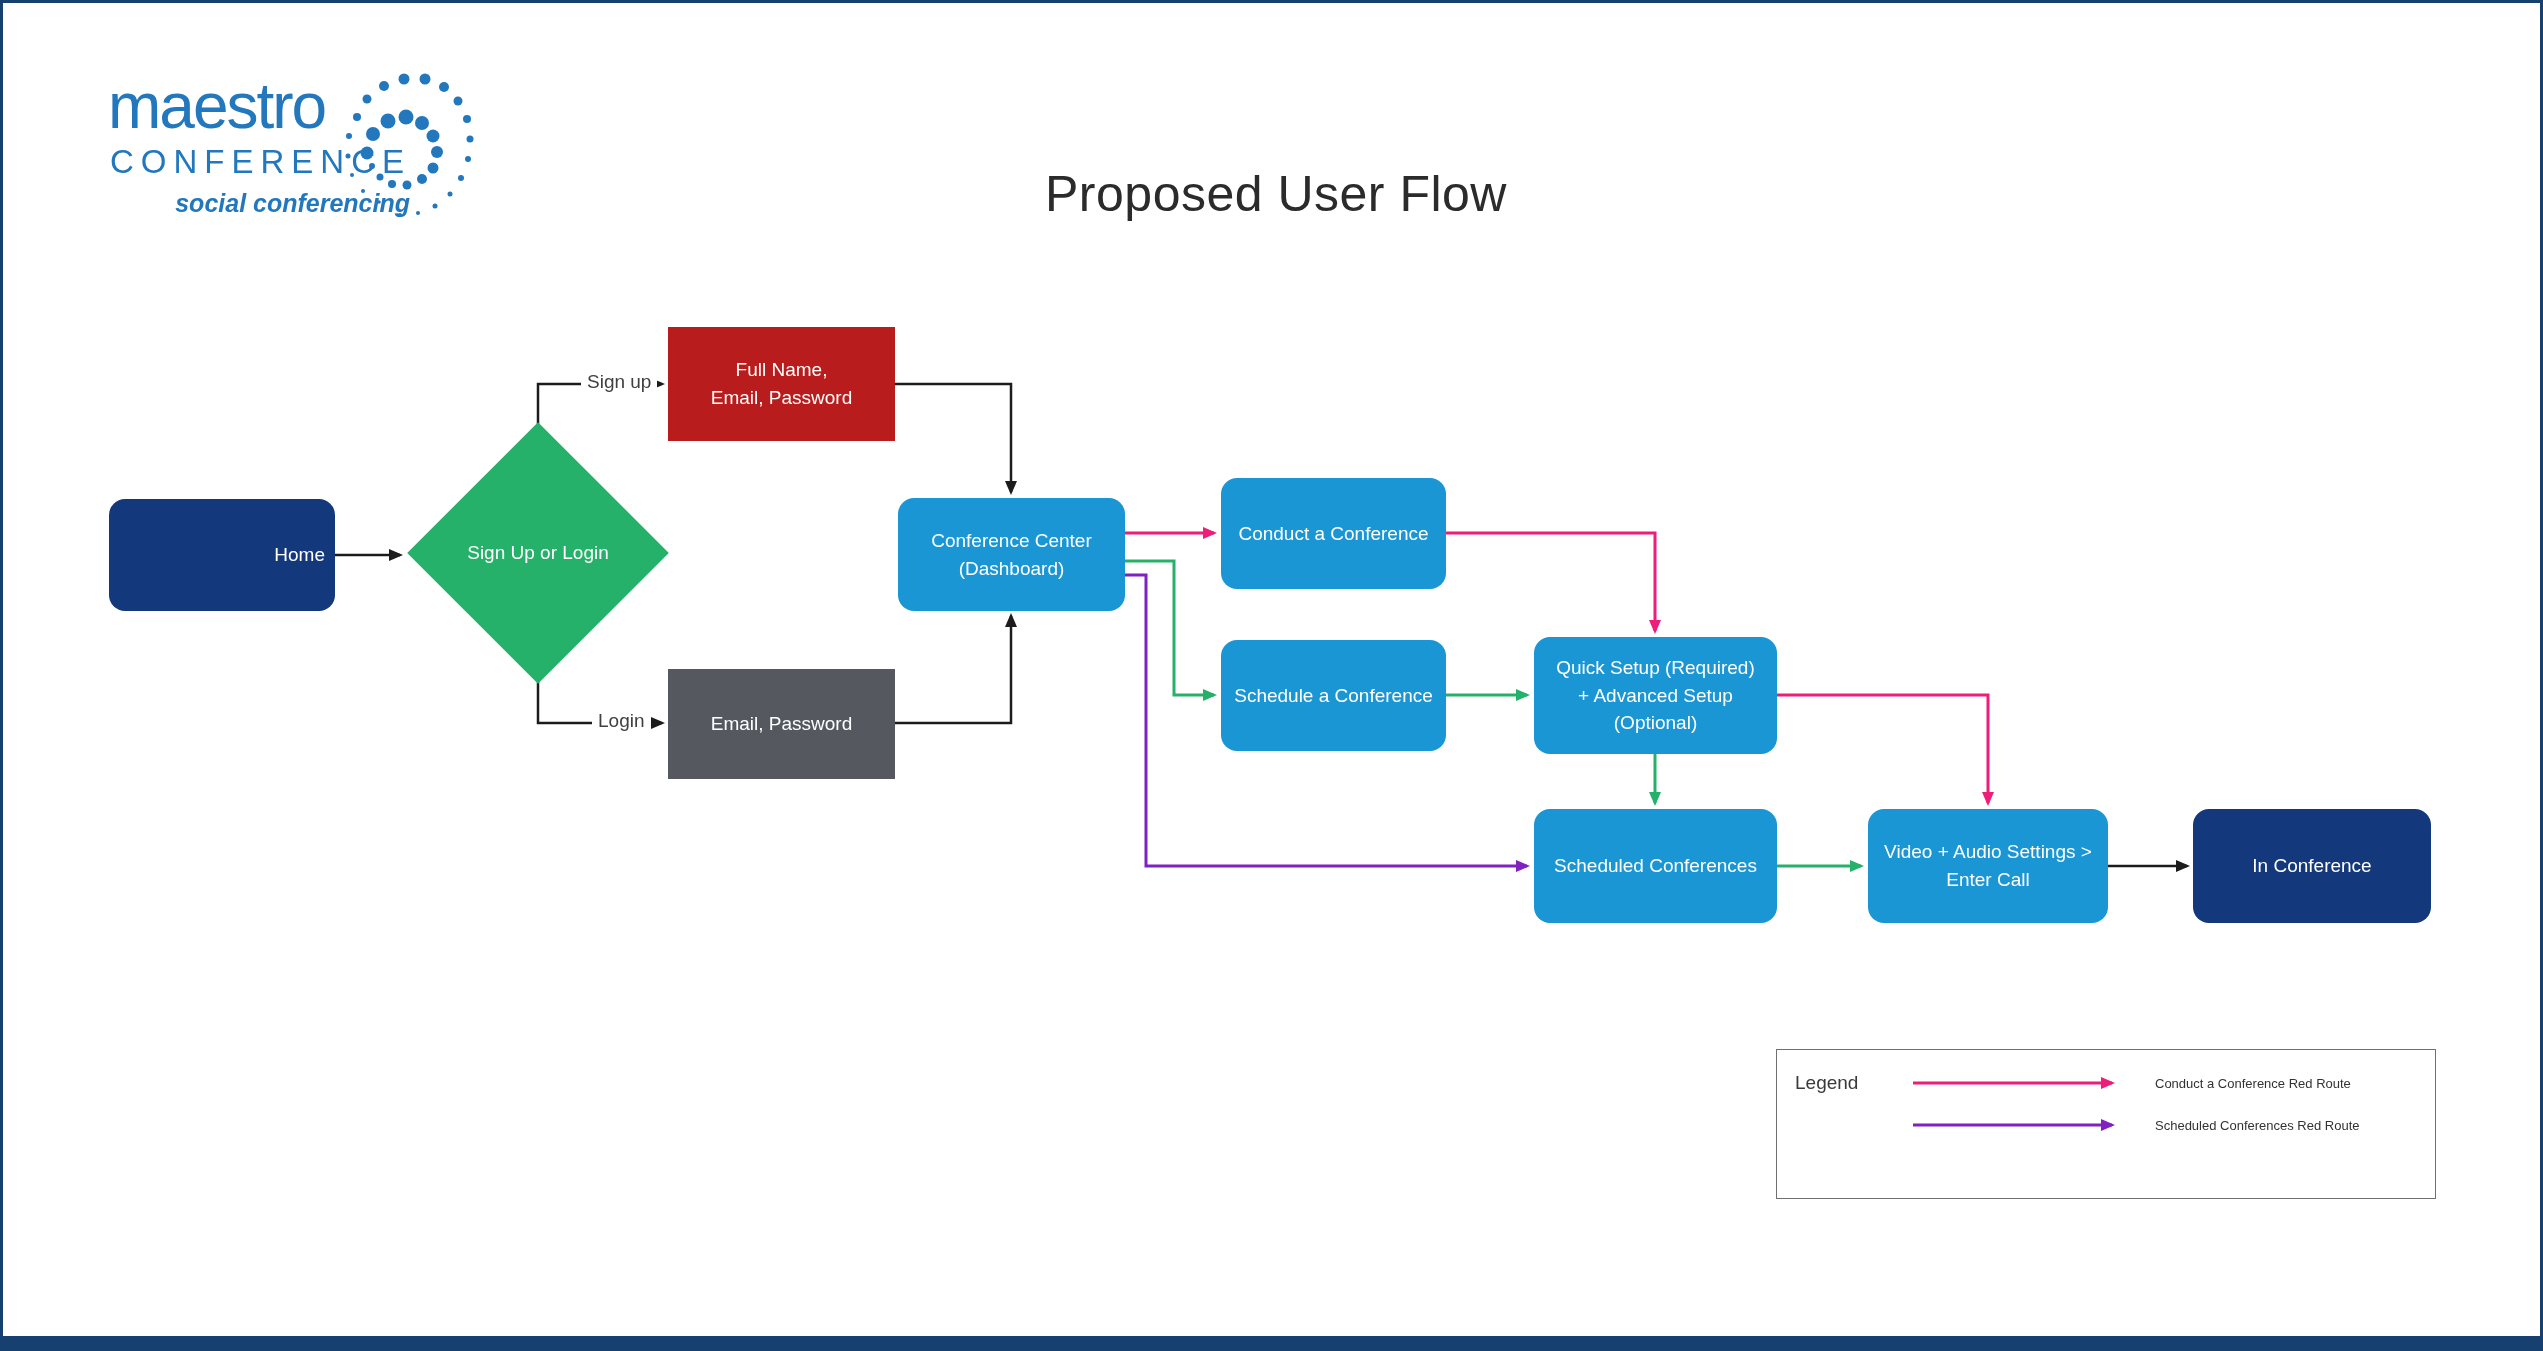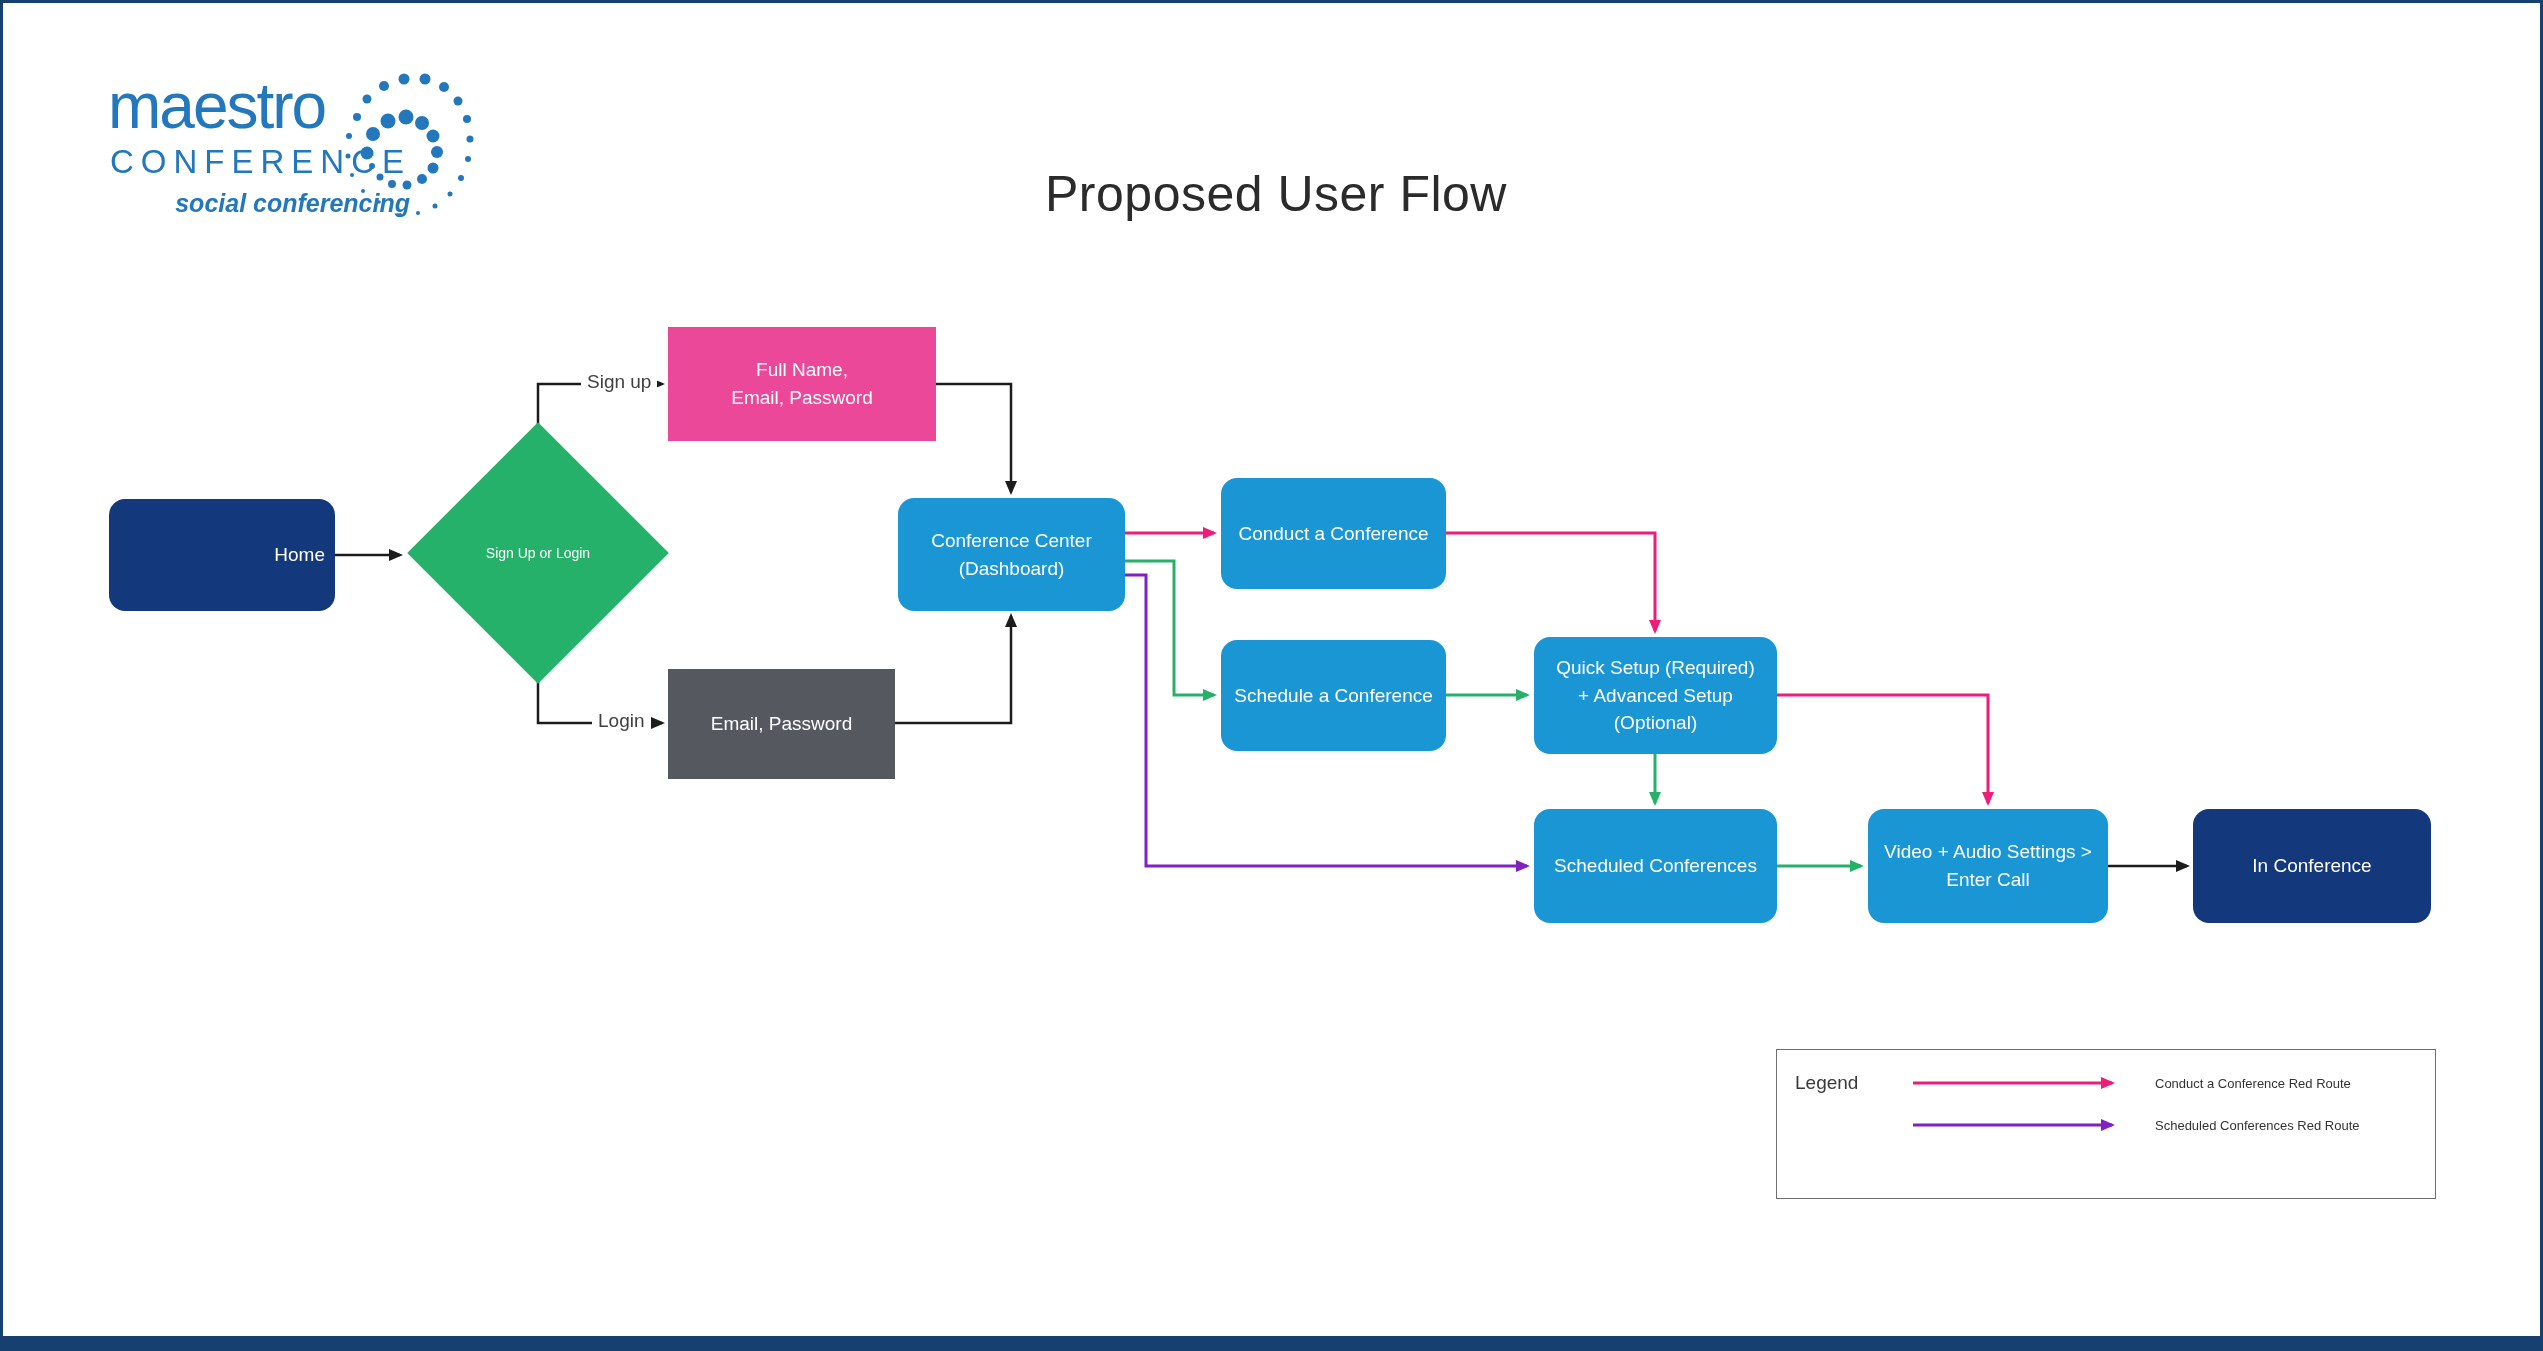--- a/index.html
+++ b/index.html
@@ -60,21 +60,21 @@
   .diamond-wrap { position: absolute; }
   .diamond-shape {
     position: absolute; left: 50%; top: 50%;
     width: 185px; height: 185px;
     transform: translate(-50%, -50%) rotate(45deg);
   }
   .diamond-label {
     position: absolute; left: 50%; top: 50%;
     transform: translate(-50%, -50%);
     width: 190px;
-    color: #ffffff; text-align: center; font-size: 14px;
+    color: #ffffff; text-align: center; font-size: 19px;
   }
 
   
   .arrows { position: absolute; left: 0; top: 0; pointer-events: none; }
   .arrows > path { fill: none; }
   .a-black { stroke-width: 2.5; }
   .a-route { stroke-width: 3; }
 
   .edge-label {
     position: absolute;
@@ -191,21 +191,21 @@
 
   <div class="node rounded" style="left: 106px; top: 496px; width: 226px; height: 112px; background-color: rgb(20, 56, 124); justify-content: flex-end;">
     <span class="node-label">Home</span>
   </div>
 
   <div class="diamond-wrap" style="left:404px; top:419px; width:262px; height:262px;">
     <div class="diamond-shape" style="background-color: rgb(37, 177, 105);"></div>
     <span class="diamond-label">Sign Up or Login</span>
   </div>
 
-  <div class="node" style="left: 665px; top: 324px; width: 268px; height: 114px; background-color: #ec4899;">
+  <div class="node" style="left: 665px; top: 324px; width: 227px; height: 114px; background-color: #b91c1c;">
     <span class="node-label">Full Name,
 Email, Password</span>
   </div>
 
   <div class="node" style="left: 665px; top: 666px; width: 227px; height: 110px; background-color: rgb(85, 89, 95);">
     <span class="node-label">Email, Password</span>
   </div>
 
   <div class="node rounded" style="left: 895px; top: 495px; width: 227px; height: 113px; background-color: rgb(27, 150, 213);">
     <span class="node-label">Conference Center

